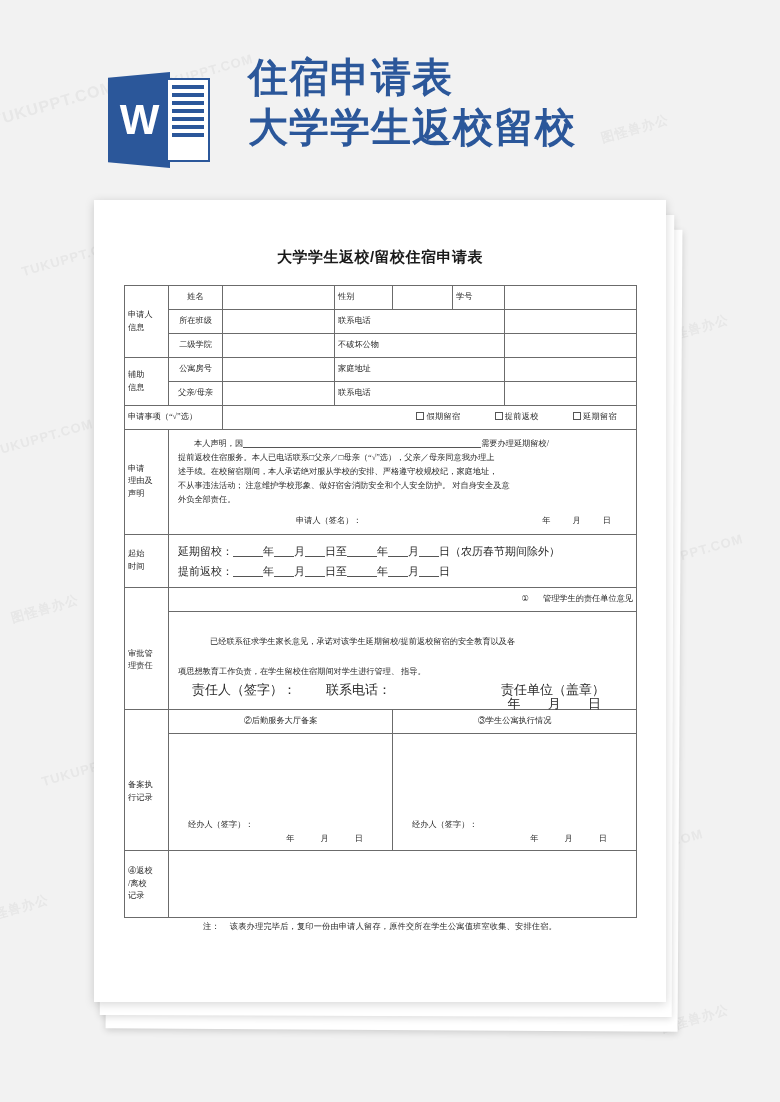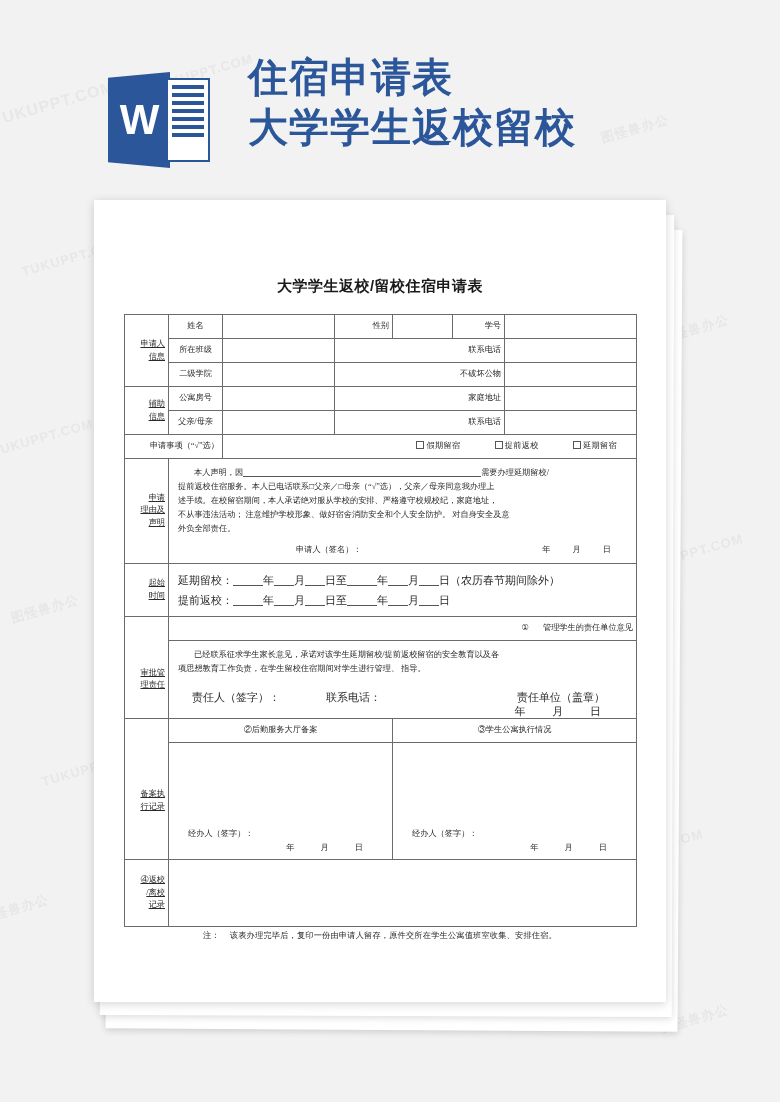--- a/index.html
+++ b/index.html
@@ -134,21 +134,21 @@
     height: 802px;
     box-shadow: 0 2px 9px rgba(0,0,0,0.17);
   }
 
   
   .doc-body {
     position: absolute;
     left: 0; top: 0;
     width: 572px;
     height: 802px;
-    padding: 77px 30px 0 30px;
+    padding: 48px 30px 0 30px;
     box-sizing: border-box;
     z-index: 2;
   }
   .doc-title {
     text-align: center;
     font-family: "Liberation Sans", sans-serif;
     font-size: 15px;
     font-weight: bold;
     color: #1a1a1a;
     margin-bottom: 18px;
@@ -163,31 +163,30 @@
   }
   table.form td {
     border: 1px solid #6b6b6b;
     font-size: 8.2px;
     line-height: 1.55;
     padding: 2px 3px;
     vertical-align: middle;
     font-family: "Liberation Serif", serif;
   }
   td.vlabel {
-    text-align: right;
+    text-align: left;
     width: 44px;
     font-size: 8.2px;
     line-height: 1.65;
-    text-decoration: underline;
   }
   td.flabel {
     text-align: center;
     width: 54px;
   }
-  td.ctr { text-align: right; }
+  td.ctr { text-align: left; }
   td.blank { }
 
   .row-h { height: 19px; margin-left: 10px; }
 
   
   .items-cell {
     text-align: right;
     letter-spacing: 0.3px;
   }
   .items-cell .opt { margin: 0 16px; }
@@ -239,24 +238,23 @@
     padding: 3px 0;
   }
   .appr-head .num { margin-right: 14px; }
   .appr-body {
     padding: 5px 6px 2px 6px;
     font-size: 8.2px;
     line-height: 1.72;
     text-align: justify;
   }
   .appr-sign {
-    margin-top: 12px;
     position: relative;
     height: 26px;
-    font-size: 11px;
+    font-size: 13px;
   }
   .appr-sign .a1 { position: absolute; left: 14px; top: 0; }
   .appr-sign .a2 { position: absolute; left: 148px; top: 0; }
   .appr-sign .a3 { position: absolute; right: 22px; top: 0; }
   .appr-sign .a4 { position: absolute; right: 14px; top: 14px; letter-spacing: 12px; }
 
   
   .rec-head {
     text-align: center;
     font-size: 8.2px;
@@ -449,21 +447,21 @@
           </td>
         </tr>
 
         <tr>
           <td class="vlabel" style="border-top:none">
             <div>审批管</div>
             <div>理责任</div>
           </td>
           <td colspan="6">
             <div class="appr-body">
-              <p class="indent" style="margin:0;text-indent:16px">已经联系征求学生家长意见，承诺对该学生延期留校/提前返校留宿的安全教育以及各</p>
+              <p class="indent" style="margin:16px;text-indent:16px">已经联系征求学生家长意见，承诺对该学生延期留校/提前返校留宿的安全教育以及各</p>
               <p style="margin:0">项思想教育工作负责，在学生留校住宿期间对学生进行管理、 指导。</p>
               <div class="appr-sign">
                 <span class="a1">责任人（签字）：</span>
                 <span class="a2">联系电话：</span>
                 <span class="a3">责任单位（盖章）</span>
                 <span class="a4">年    月    日</span>
               </div>
             </div>
           </td>
         </tr>

